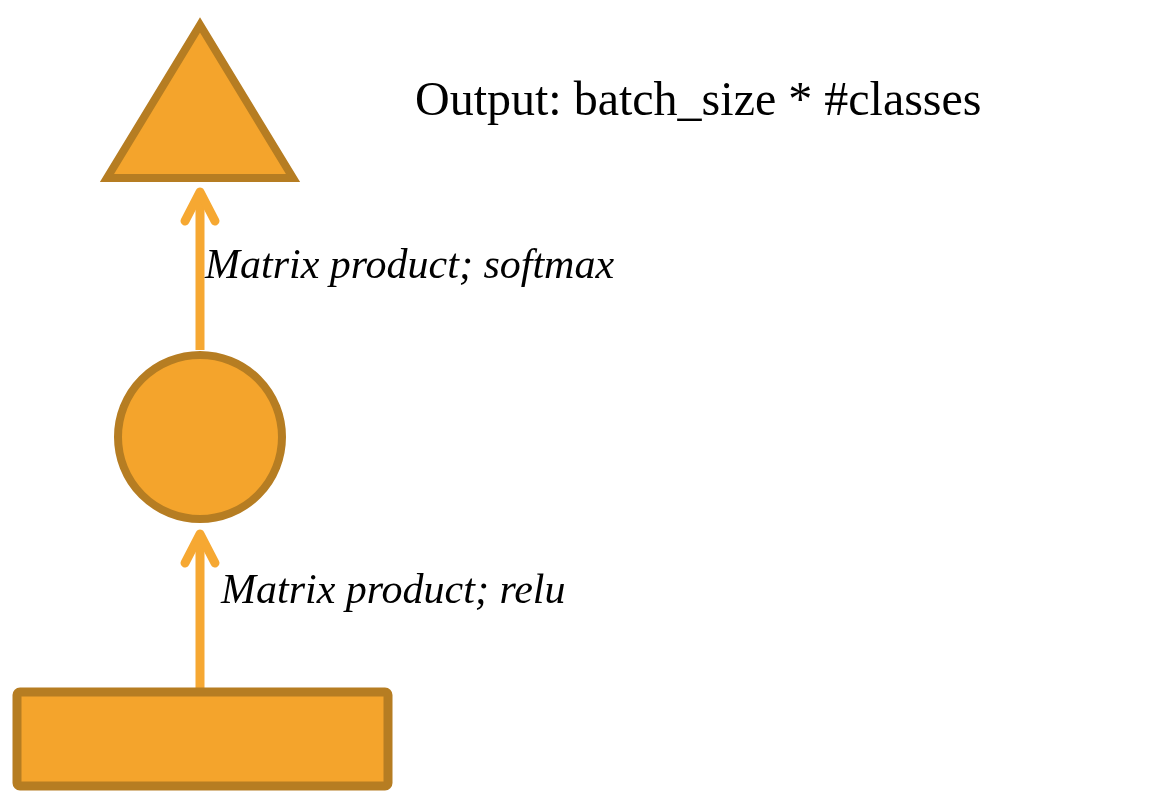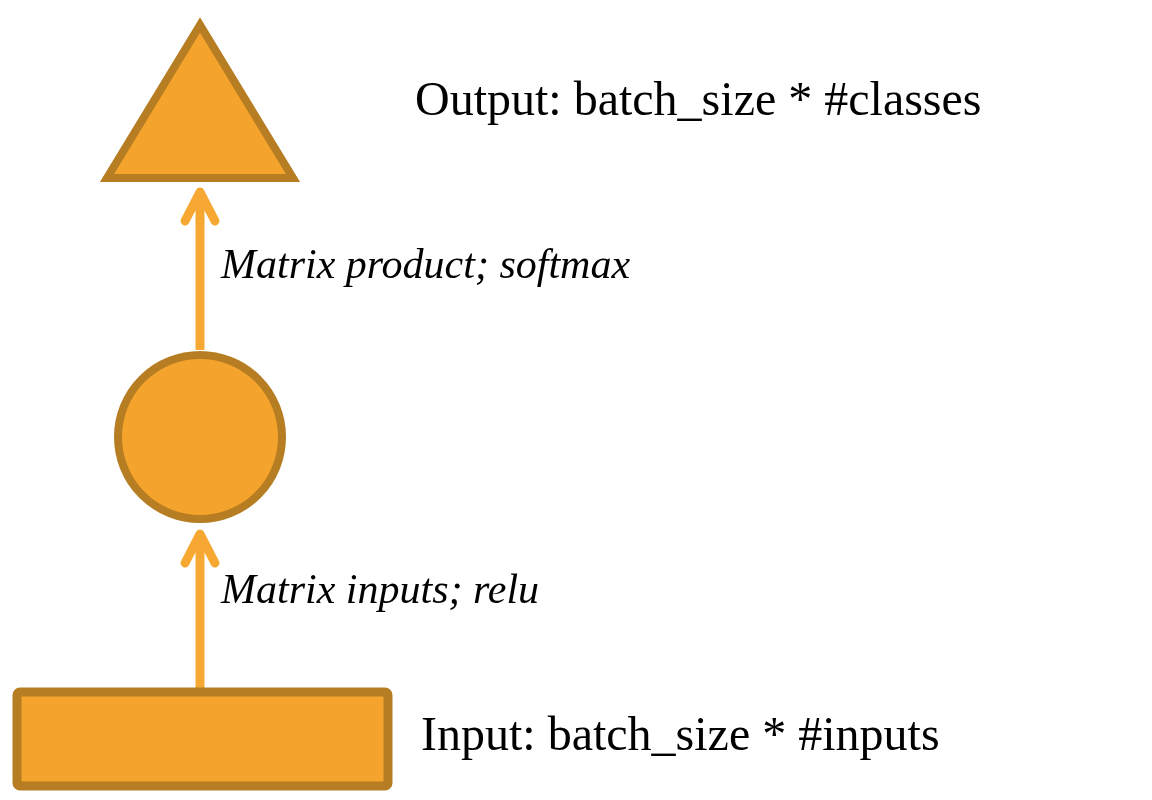--- a/index.html
+++ b/index.html
@@ -33,21 +33,21 @@
     font-family: "Liberation Serif", "DejaVu Serif", serif;
     font-style: italic;
     font-size: 42px;
     line-height: 42px;
     color: #000000;
     white-space: nowrap;
   }
   #output-label { left: 415px; top: 75px; }
   #hidden-label { left: 415px; top: 408px; }
   #input-label  { left: 421px; top: 710px; }
-  #softmax-label { left: 221px; top: 243px; }
+  #softmax-label { left: 205px; top: 243px; }
   #relu-label    { left: 221px; top: 568px; }
 </style>
 </head>
 <body>
 
 <div class="canvas">
 
   <svg class="shapes-svg" width="1152" height="800" viewBox="0 0 1152 800">
 
     <polygon points="200,25 107,178 293,178" stroke-width="8" stroke-linejoin="miter" fill="#F4A42C" stroke="#B67D22"></polygon>
@@ -63,19 +63,18 @@
       <line x1="200" y1="692" x2="200" y2="538" stroke-width="9" stroke="#F6A832"></line>
       <polyline points="185,563 200,534 215,563" fill="none" stroke-width="9" stroke-linecap="round" stroke-linejoin="round" stroke="#F6A832"></polyline>
     </g>
 
     <rect x="17" y="692" width="371" height="94" rx="3" stroke-width="9" fill="#F4A42C" stroke="#B67D22"></rect>
   </svg>
 
   <div class="node-label" id="output-label">Output: batch_size * #classes</div>
 
 
-  <div class="node-label" id="input-label">Input: batch_size * #inputs</div>
 
   <div class="edge-label" id="softmax-label">Matrix product; softmax</div>
 
-  <div class="edge-label" id="relu-label">Matrix inputs; relu</div>
+  <div class="edge-label" id="relu-label">Matrix product; relu</div>
 
 </div>
 
 </body></html>

